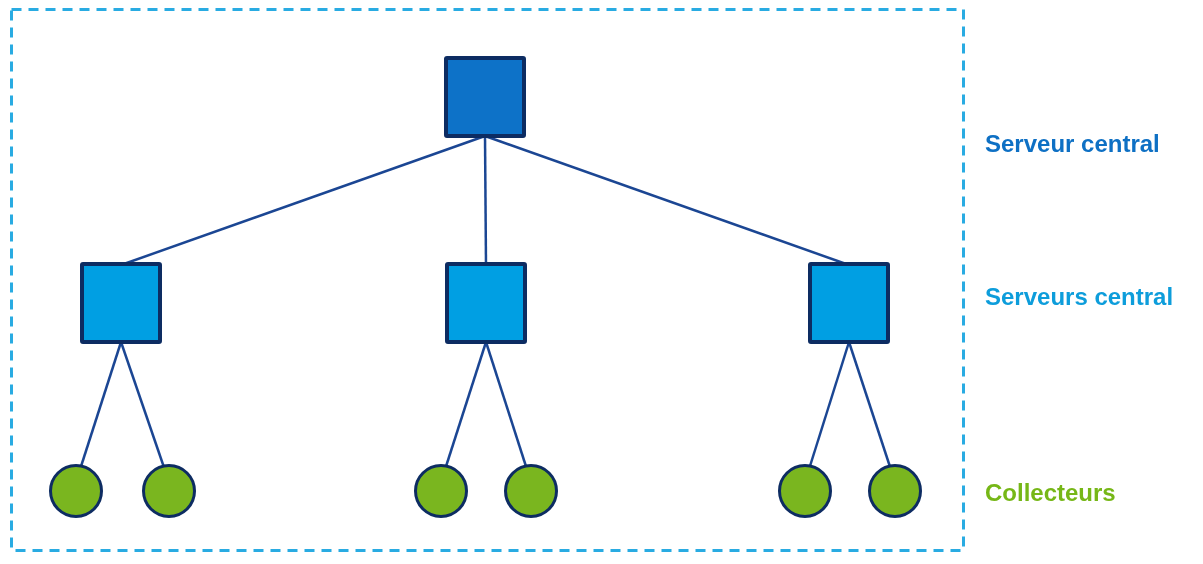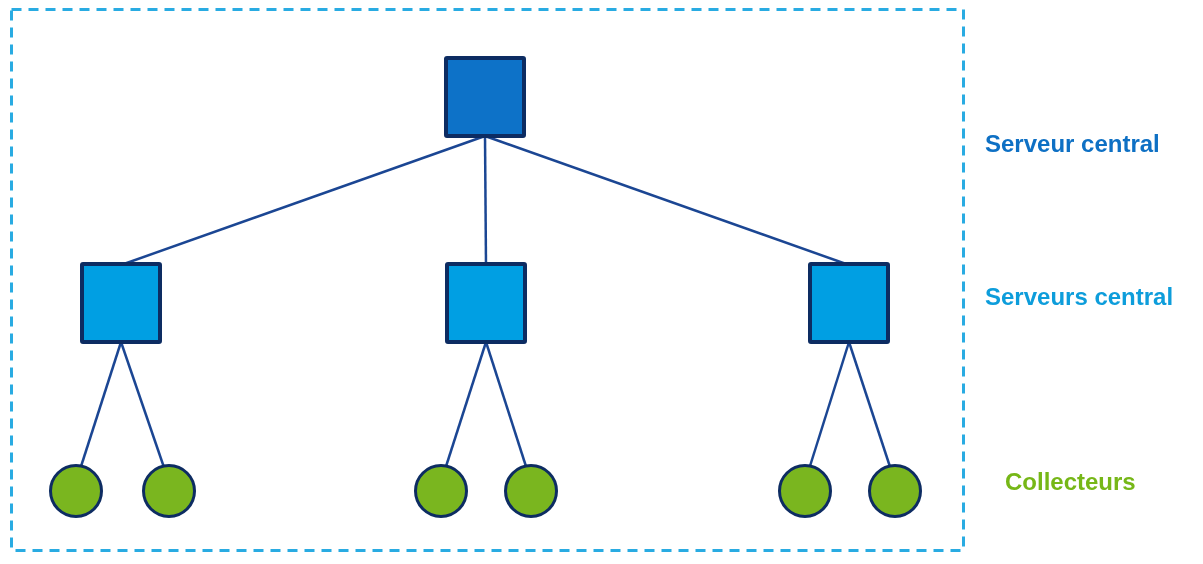--- a/index.html
+++ b/index.html
@@ -71,21 +71,21 @@
   .col-6{left:868px;}
   .tier-label{
     position:absolute;
     left:985px;
     font-size:24px;
     font-weight:bold;
     white-space:nowrap;
   }
   .lbl-central{top:86px;color:var(--label-central);margin-top:44px;}
   .lbl-distant{top:283px;color:var(--label-distant);}
-  .lbl-collectors{top:468px;color:var(--label-collectors);margin-left:20px;}
+  .lbl-collectors{top:479px;color:var(--label-collectors);}
 </style>
 </head>
 <body>
 
 <div class="stage">
 
   <svg class="overlay" viewBox="0 0 1203 564" xmlns="http://www.w3.org/2000/svg">
     <rect class="boundary" x="11.5" y="9.5" width="952" height="541"></rect>
 
     <line x1="485" y1="136" x2="121" y2="265"></line>

